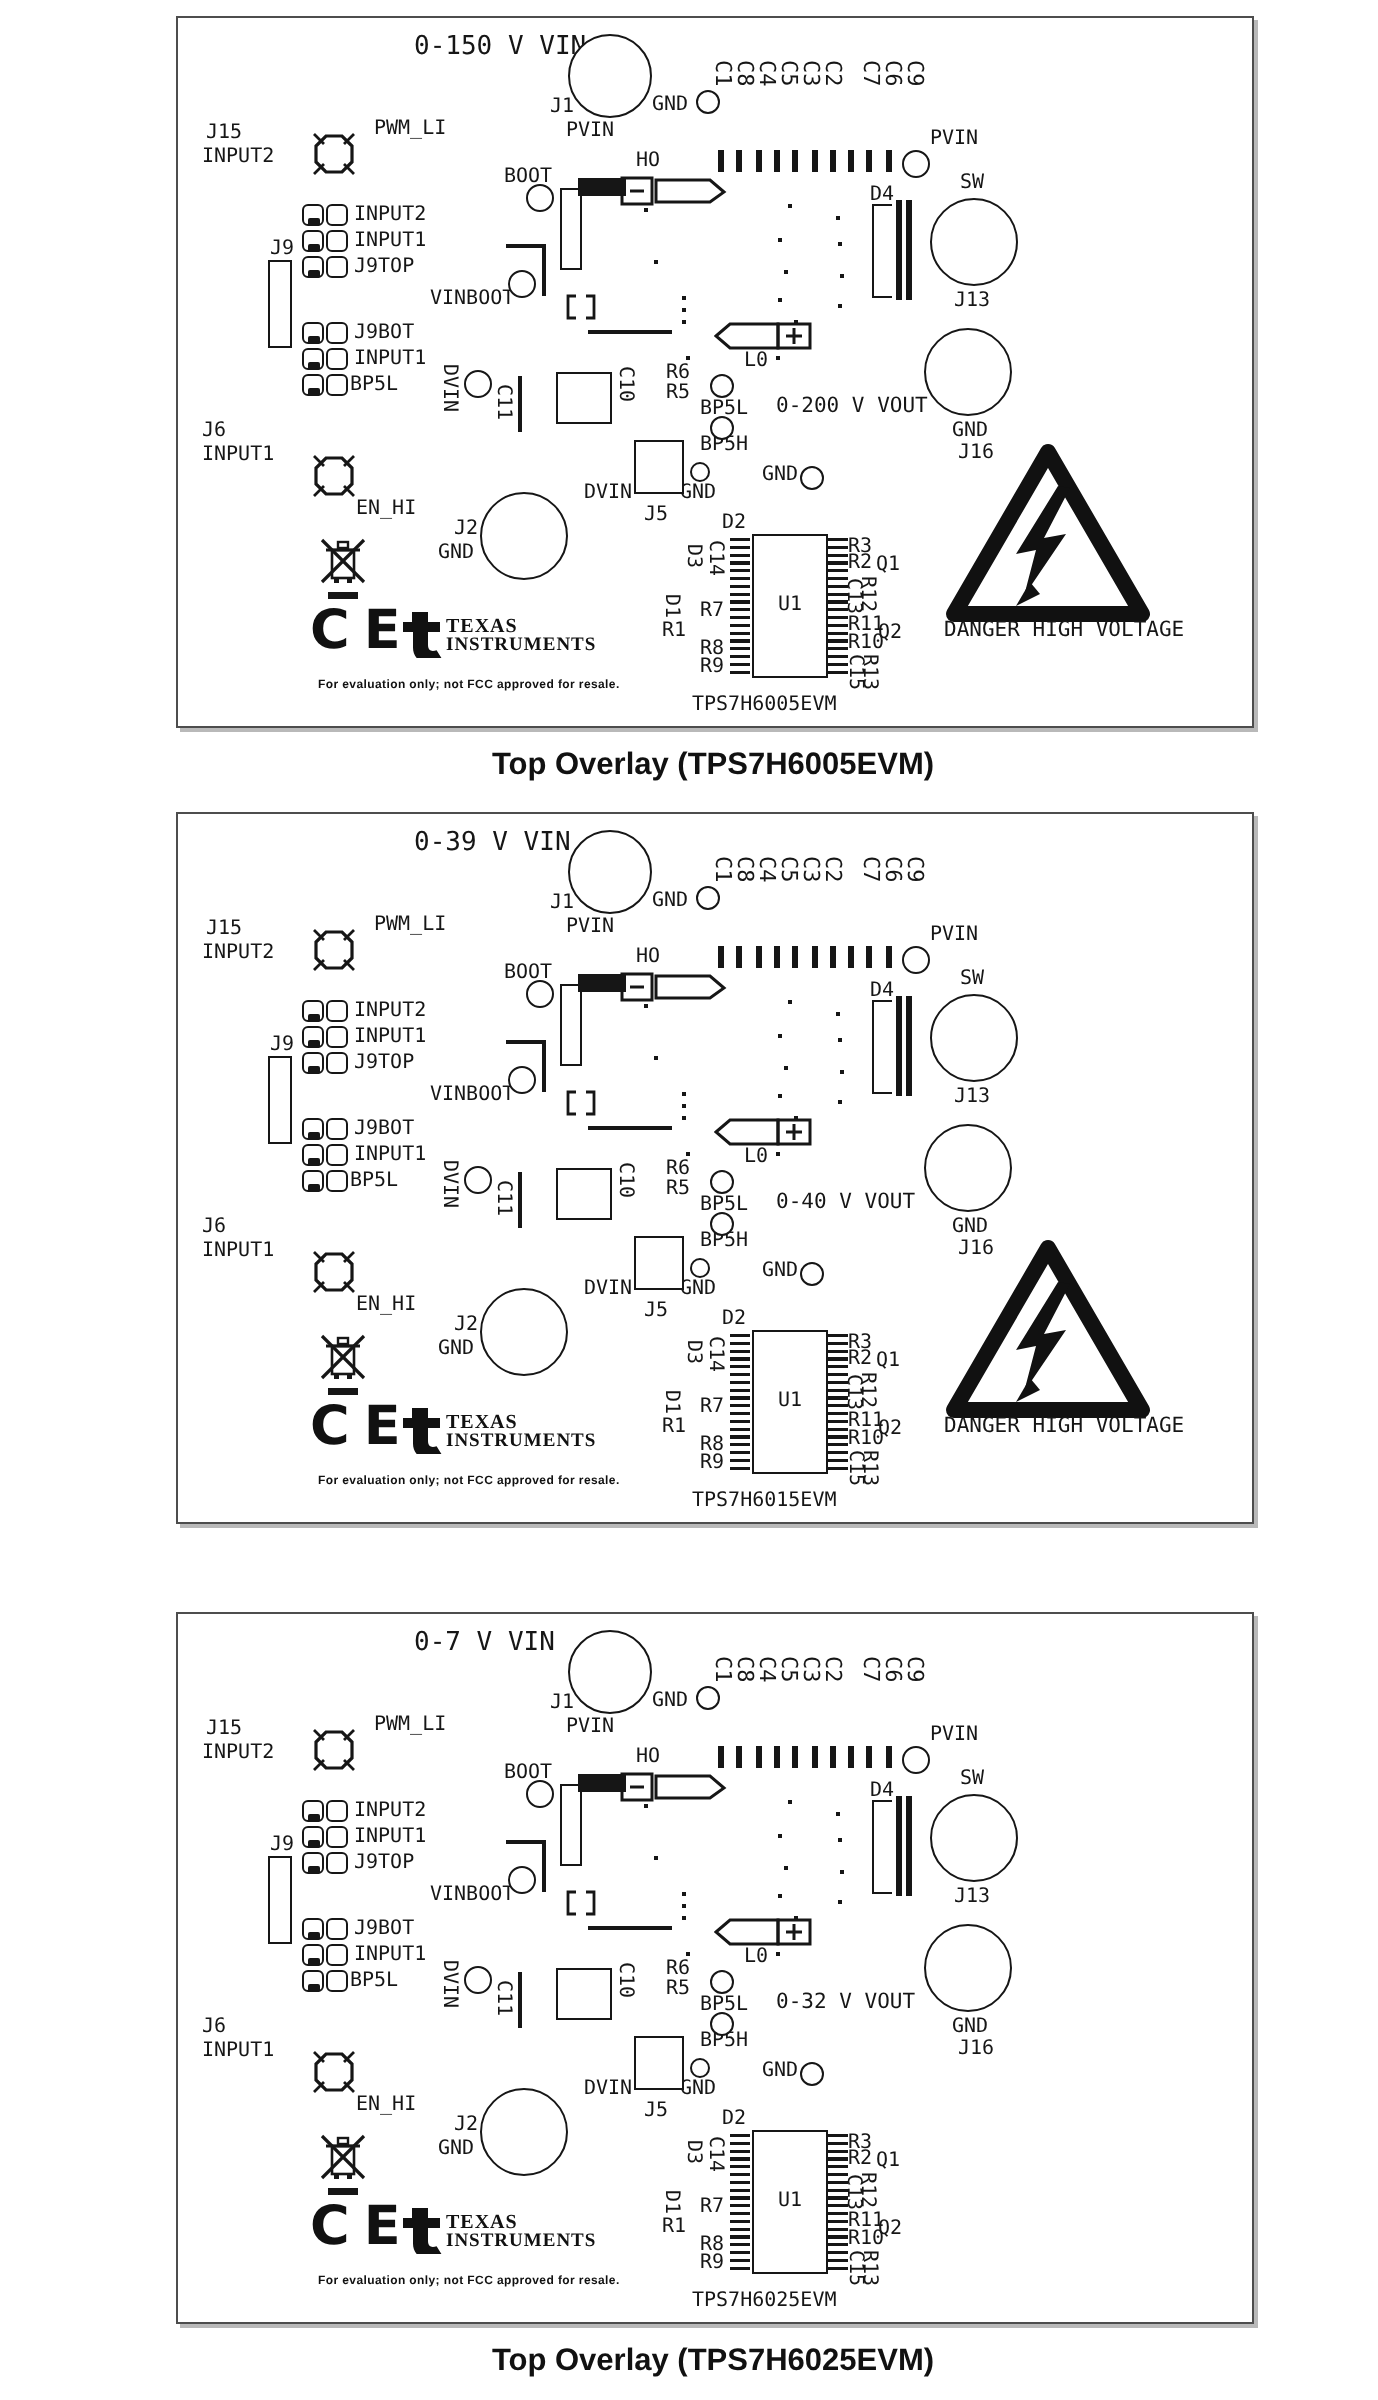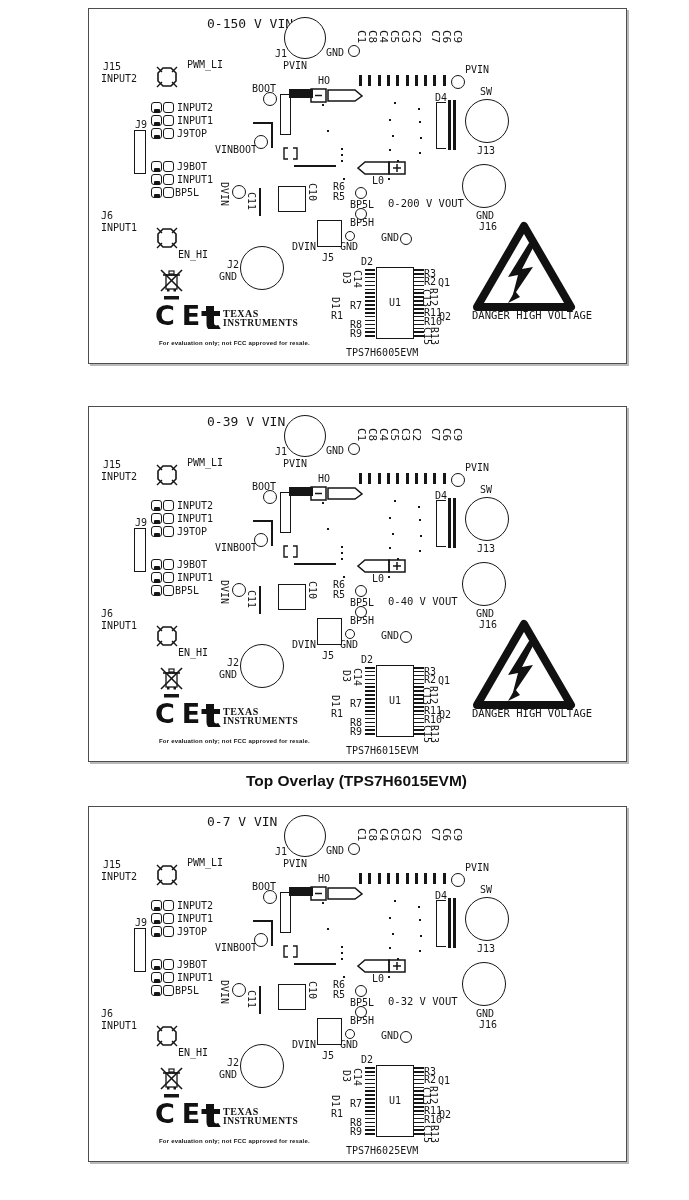--- a/index.html
+++ b/index.html
@@ -235,20 +235,21 @@
         <div class="tiname" style="left: 134px; top: 300px; font-size: 10px;">TEXAS</div>
         <div class="tiname" style="left: 134px; top: 310px; font-size: 9.5px;">INSTRUMENTS</div>
         <div class="note" style="left: 70px; top: 331px;">For evaluation only; not FCC approved for resale.</div>
         <div class="svgicon" style="left: 382px; top: 212px;"><svg width="106" height="90" viewBox="0 0 106 90">
             <polygon points="53,5 100,86 6,86" fill="#fff" stroke="#111" stroke-width="8" stroke-linejoin="round"></polygon>
             <path d="M58 22 L37 56 L47 54 L41 77 L62 46 L51 48 L64 23 Z" fill="#111"></path>
             <polygon points="37,82 44,70 49,76" fill="#111"></polygon>
           </svg></div>
         <div class="t dangertxt" style="left: 383px; top: 301px;">DANGER HIGH VOLTAGE</div>
       </div>
+    <figcaption class="caption">Top Overlay (TPS7H6005EVM)</figcaption>
   </figure>
   <figure class="fig" id="f1" style="margin:0">
     <div class="board">
         <div class="t" style="left: 118px; top: 8px; font-size: 13px;">0-39 V VIN</div>
         <div class="t" style="left: 14px; top: 53px; font-size: 10px;">J15</div>
         <div class="t" style="left: 12px; top: 65px; font-size: 10px;">INPUT2</div>
         <div class="t" style="left: 98px; top: 51px; font-size: 10px;">PWM_LI</div>
         <div class="t" style="left: 186px; top: 40px; font-size: 10px;">J1</div>
         <div class="t" style="left: 194px; top: 52px; font-size: 10px;">PVIN</div>
         <div class="t" style="left: 237px; top: 39px; font-size: 10px;">GND</div>
@@ -445,21 +446,20 @@
         <div class="tiname" style="left: 134px; top: 300px; font-size: 10px;">TEXAS</div>
         <div class="tiname" style="left: 134px; top: 310px; font-size: 9.5px;">INSTRUMENTS</div>
         <div class="note" style="left: 70px; top: 331px;">For evaluation only; not FCC approved for resale.</div>
         <div class="svgicon" style="left: 382px; top: 212px;"><svg width="106" height="90" viewBox="0 0 106 90">
             <polygon points="53,5 100,86 6,86" fill="#fff" stroke="#111" stroke-width="8" stroke-linejoin="round"></polygon>
             <path d="M58 22 L37 56 L47 54 L41 77 L62 46 L51 48 L64 23 Z" fill="#111"></path>
             <polygon points="37,82 44,70 49,76" fill="#111"></polygon>
           </svg></div>
         <div class="t dangertxt" style="left: 383px; top: 301px;">DANGER HIGH VOLTAGE</div>
       </div>
-    <figcaption class="caption">Top Overlay (TPS7H6015EVM)</figcaption>
   </figure>
   <figure class="fig" id="f2" style="margin:0">
     <div class="board">
         <div class="t" style="left: 118px; top: 8px; font-size: 13px;">0-7 V VIN</div>
         <div class="t" style="left: 14px; top: 53px; font-size: 10px;">J15</div>
         <div class="t" style="left: 12px; top: 65px; font-size: 10px;">INPUT2</div>
         <div class="t" style="left: 98px; top: 51px; font-size: 10px;">PWM_LI</div>
         <div class="t" style="left: 186px; top: 40px; font-size: 10px;">J1</div>
         <div class="t" style="left: 194px; top: 52px; font-size: 10px;">PVIN</div>
         <div class="t" style="left: 237px; top: 39px; font-size: 10px;">GND</div>
@@ -650,14 +650,15 @@
             <rect x="5" y="29" width="15" height="3.5" fill="#161616"></rect>
           </svg></div>
         <div class="ce" style="left: 66px; top: 293px;">CE</div>
         <div class="svgicon" style="left: 108px; top: 296px;"><svg width="26" height="24" viewBox="0 0 26 24">
             <path d="M9 1 h8 v5 h6 v5 h-6 v6.5 c0 2.6 1.6 3.6 4.3 2.6 l2.6 4.2 c-3.4 2.7 -8.4 2.9 -11.4 .7 c-2 -1.4 -3 -3.4 -3 -6.2 v-7.8 h-5 v-5 h4.5 z" fill="#111"></path>
           </svg></div>
         <div class="tiname" style="left: 134px; top: 300px; font-size: 10px;">TEXAS</div>
         <div class="tiname" style="left: 134px; top: 310px; font-size: 9.5px;">INSTRUMENTS</div>
         <div class="note" style="left: 70px; top: 331px;">For evaluation only; not FCC approved for resale.</div>
       </div>
+    <figcaption class="caption">Top Overlay (TPS7H6025EVM)</figcaption>
   </figure>
 </div>
 
 </body></html>

